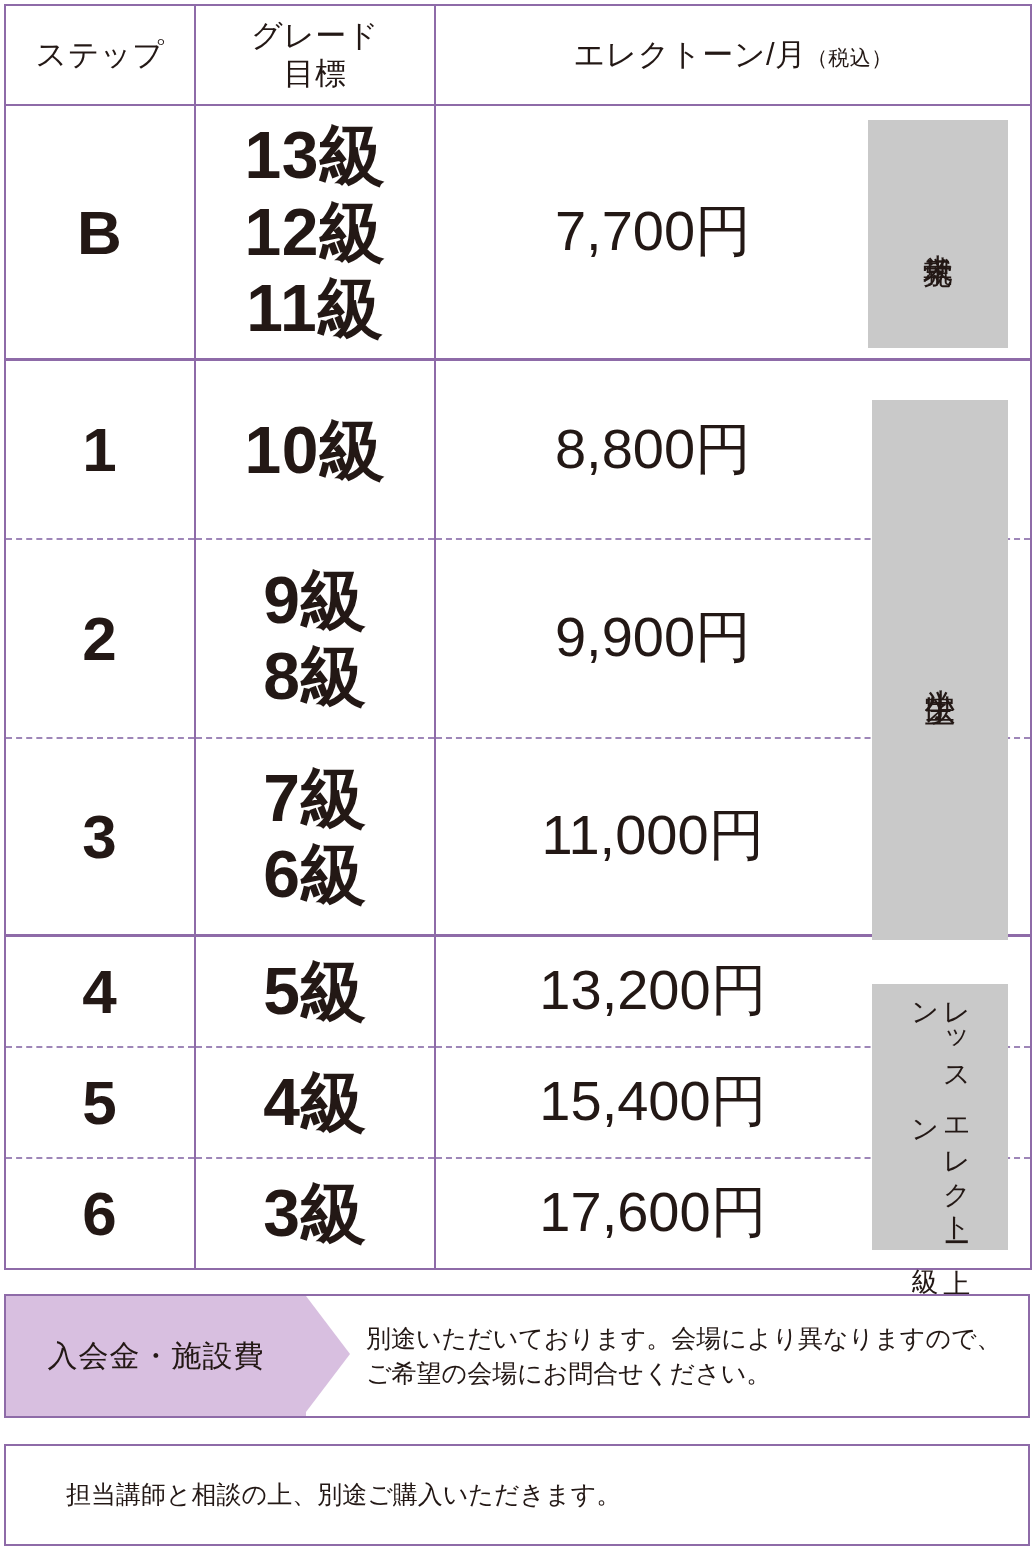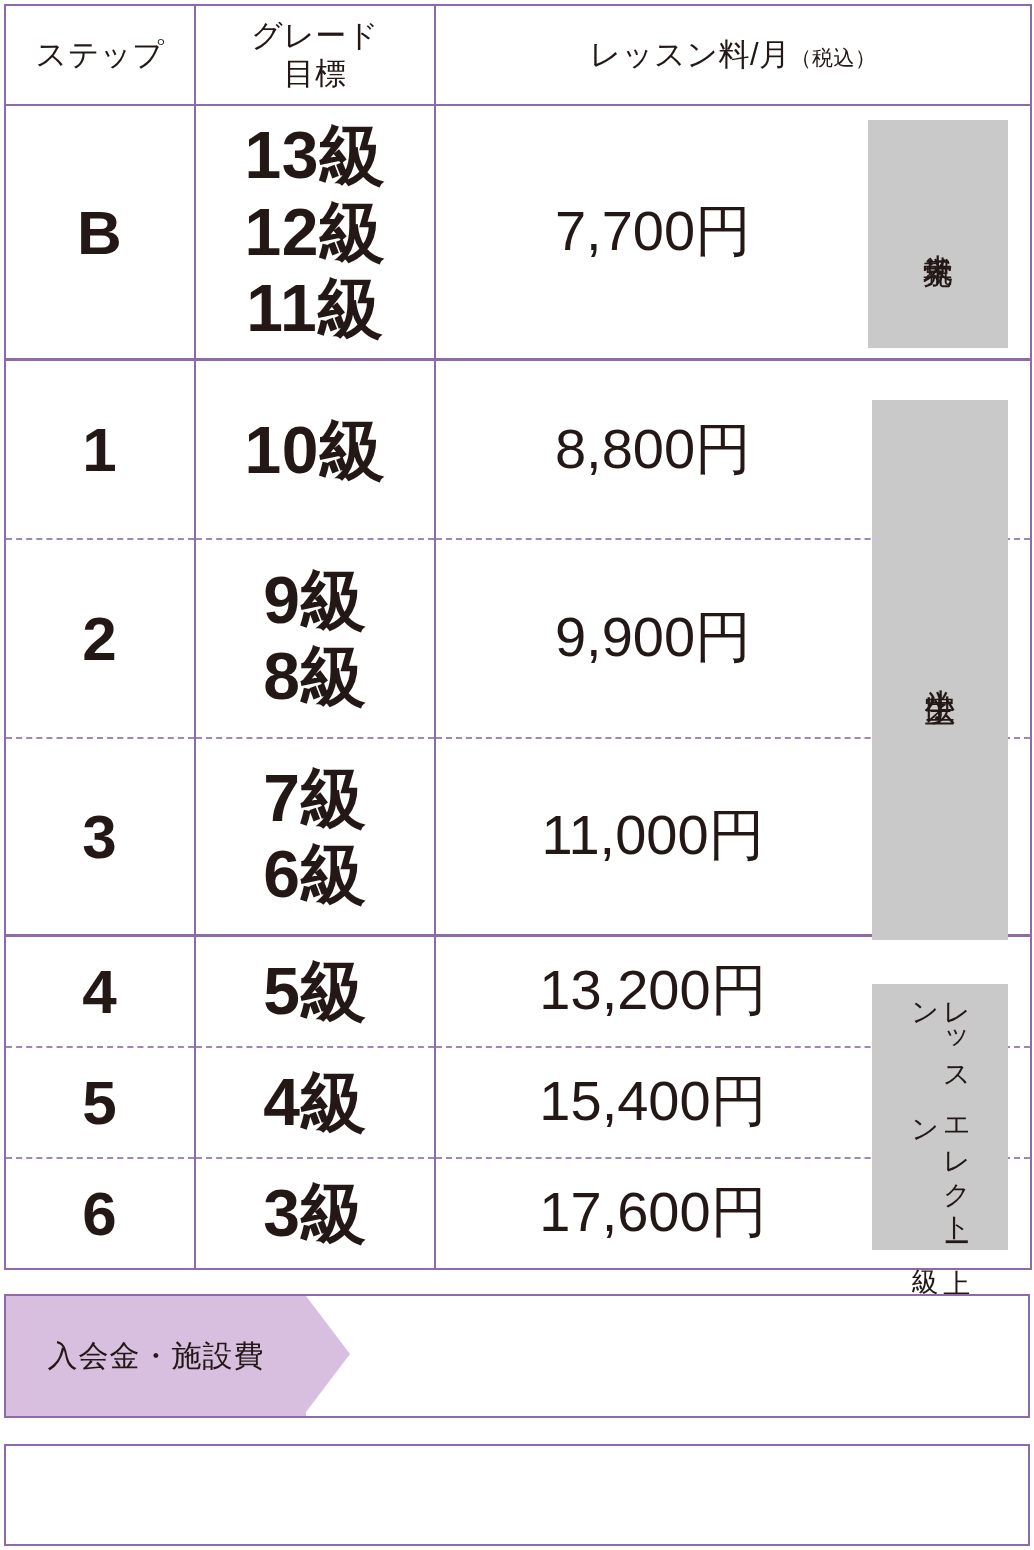--- a/index.html
+++ b/index.html
@@ -190,21 +190,21 @@
       <col class="c-fee">
     </colgroup>
     <thead>
       <tr>
         <th>ステップ</th>
         <th>
           <span class="hline">グレード</span><br>
           <span class="hline">目標</span>
         </th>
         <th>
-          <span>レッスン料/月</span><span class="sub-small">（税込）</span>
+          <span>エレクトーン/月</span><span class="sub-small">（税込）</span>
         </th>
       </tr>
     </thead>
     <tbody>
 
       <tr style="height:252px;">
         <td class="step-cell solid-strong-bottom">B</td>
         <td class="grade-cell solid-strong-bottom">
           <span>13級</span><br>
           <span>12級</span><br>
@@ -285,18 +285,29 @@
   <div class="vtag" id="tag-elementary">小学生以上</div>
 
   <div class="vtag" id="tag-advanced">
     <span class="vline">レッスン</span>
     <span class="vline">エレクトーン</span>
     <span class="vline">上級</span>
   </div>
 
   <div class="note-row" id="note-1">
     <div class="note-label">入会金・施設費</div>
+    <div class="note-body">
+      <div>
+        <span class="line">別途いただいております。会場により異なりますので、</span>
+        <span class="line">ご希望の会場にお問合せください。</span>
+      </div>
+    </div>
   </div>
 
   <div class="note-row" id="note-2">
+    <div class="note-body">
+      <div>
+        <span class="line">担当講師と相談の上、別途ご購入いただきます。</span>
+      </div>
+    </div>
   </div>
 
 </div>
 
 </body></html>

